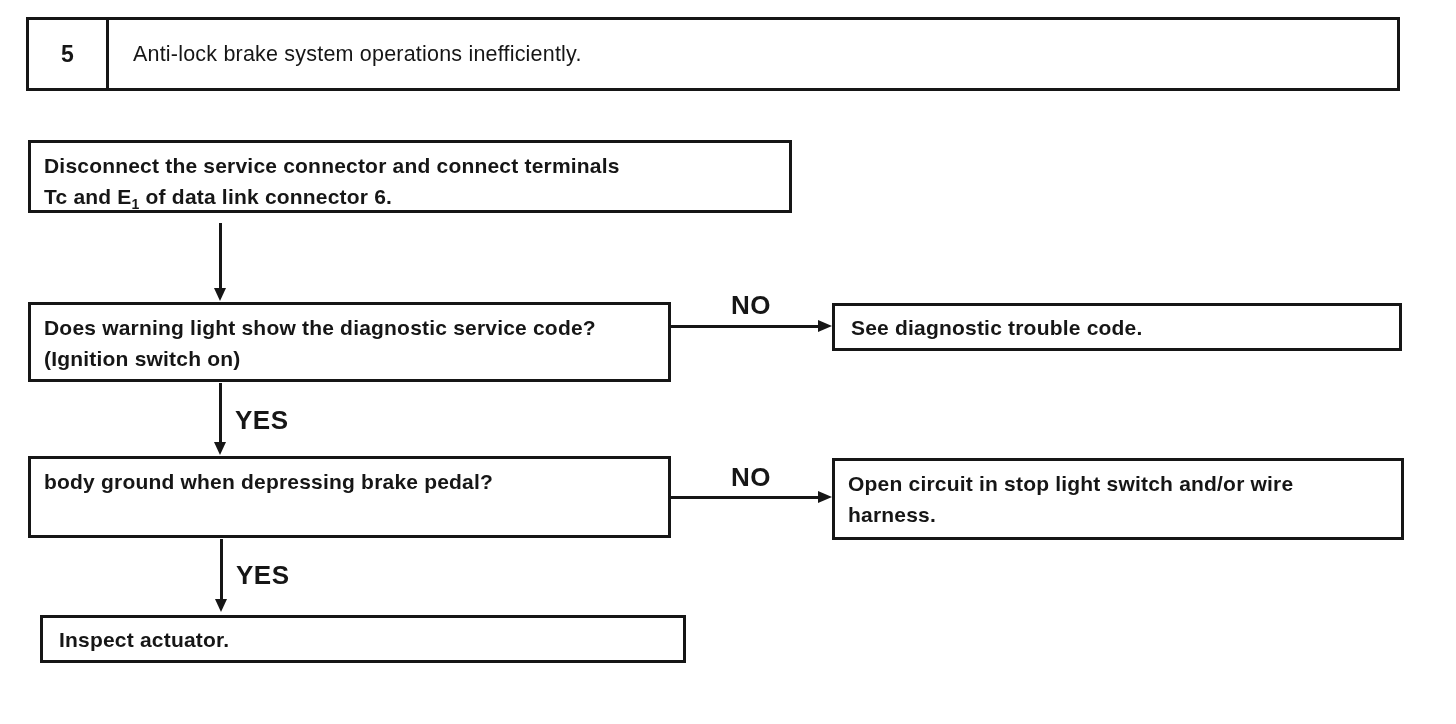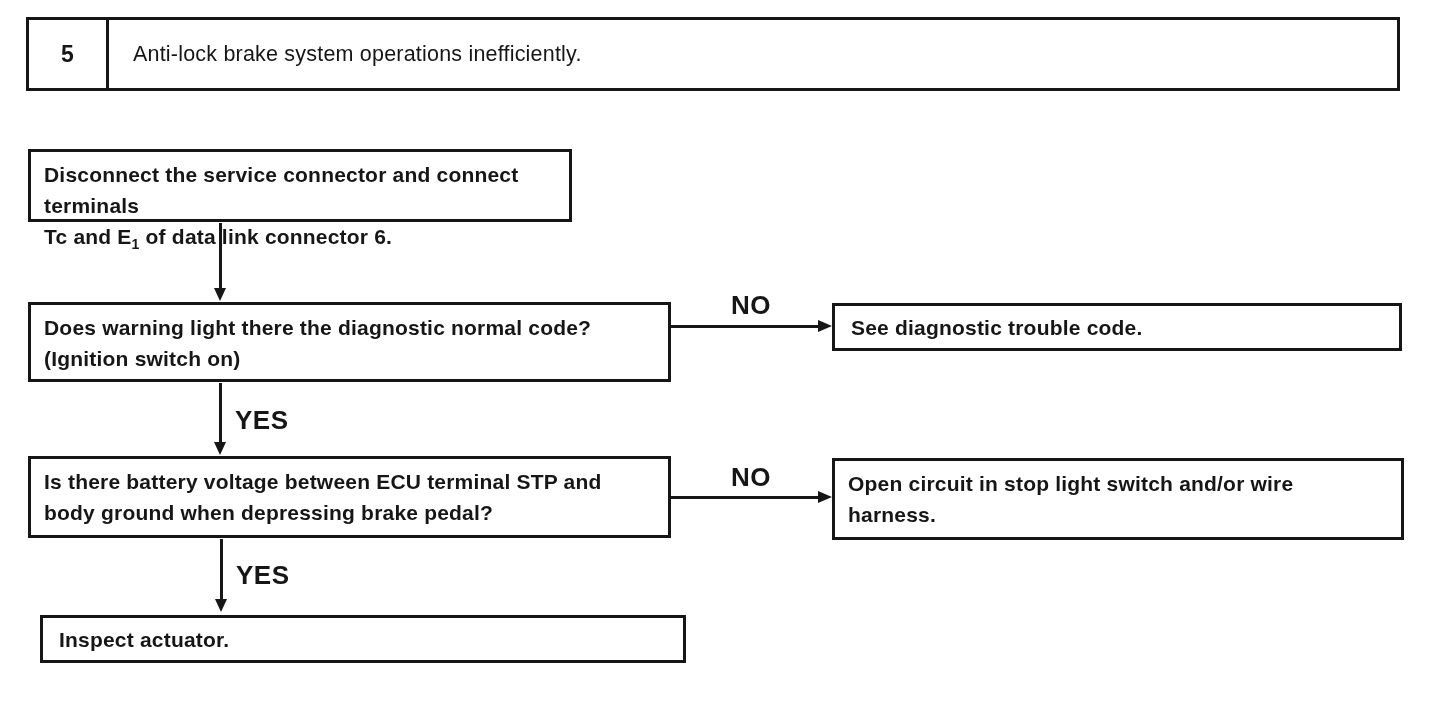--- a/index.html
+++ b/index.html
@@ -43,21 +43,21 @@
   .box {
     position: absolute;
     border: 3px solid var(--ink);
     background: var(--paper);
     font-size: 21px; font-weight: 700;
     letter-spacing: 0.2px;
     line-height: 31px;
   }
   .box .pad2 { padding: 7px 13px 0 13px; }
   .box.single { display: flex; align-items: center; padding-left: 16px; }
-  #step1 { left: 28px; top: 149px; width: 544px; height: 73px; }
+  #step1 { left: 28px; top: 140px; width: 764px; height: 73px; }
   #step2 { left: 28px; top: 302px; width: 643px; height: 80px; }
   #step3 { left: 28px; top: 456px; width: 643px; height: 82px; }
   #step4 { left: 40px; top: 615px; width: 646px; height: 48px; }
   #result1 { left: 832px; top: 303px; width: 570px; height: 48px; }
   #result2 { left: 832px; top: 458px; width: 572px; height: 82px; }
   sub { font-size: 14px; vertical-align: -5px; font-weight: 700; }
   
   .v-line { position: absolute; width: 3px; background: var(--ink); }
   .v-head {
     position: absolute; width: 0; height: 0;
@@ -93,40 +93,39 @@
       <div>Disconnect the service connector and connect terminals</div>
       <div><span>Tc and E</span><sub>1</sub><span> of data link connector 6.</span></div>
     </div>
   </div>
 
   <div class="v-line" style="left:219px; top:223px; height:68px;"></div>
   <div class="v-head" style="left:214px; top:288px;"></div>
 
   <div class="box" id="step2">
     <div class="pad2">
-      <div>Does warning light there the diagnostic normal code?</div>
+      <div>Does warning light show the diagnostic service code?</div>
       <div>(Ignition switch on)</div>
     </div>
   </div>
 
   <div class="branch-label" style="left:731px; top:290px;">NO</div>
   <div class="h-line" style="left:671px; top:325px; width:147px;"></div>
   <div class="h-head" style="left:818px; top:320px;"></div>
 
   <div class="box single" id="result1">
     <span>See diagnostic trouble code.</span>
   </div>
 
   <div class="v-line" style="left:219px; top:383px; height:60px;"></div>
   <div class="v-head" style="left:214px; top:442px;"></div>
   <div class="branch-label" style="left:235px; top:405px;">YES</div>
 
   <div class="box" id="step3">
     <div class="pad2">
-      <div>Is there battery voltage between ECU terminal STP and</div>
       <div>body ground when depressing brake pedal?</div>
     </div>
   </div>
 
   <div class="branch-label" style="left:731px; top:462px;">NO</div>
   <div class="h-line" style="left:671px; top:496px; width:147px;"></div>
   <div class="h-head" style="left:818px; top:491px;"></div>
 
   <div class="box" id="result2">
     <div class="pad2">

